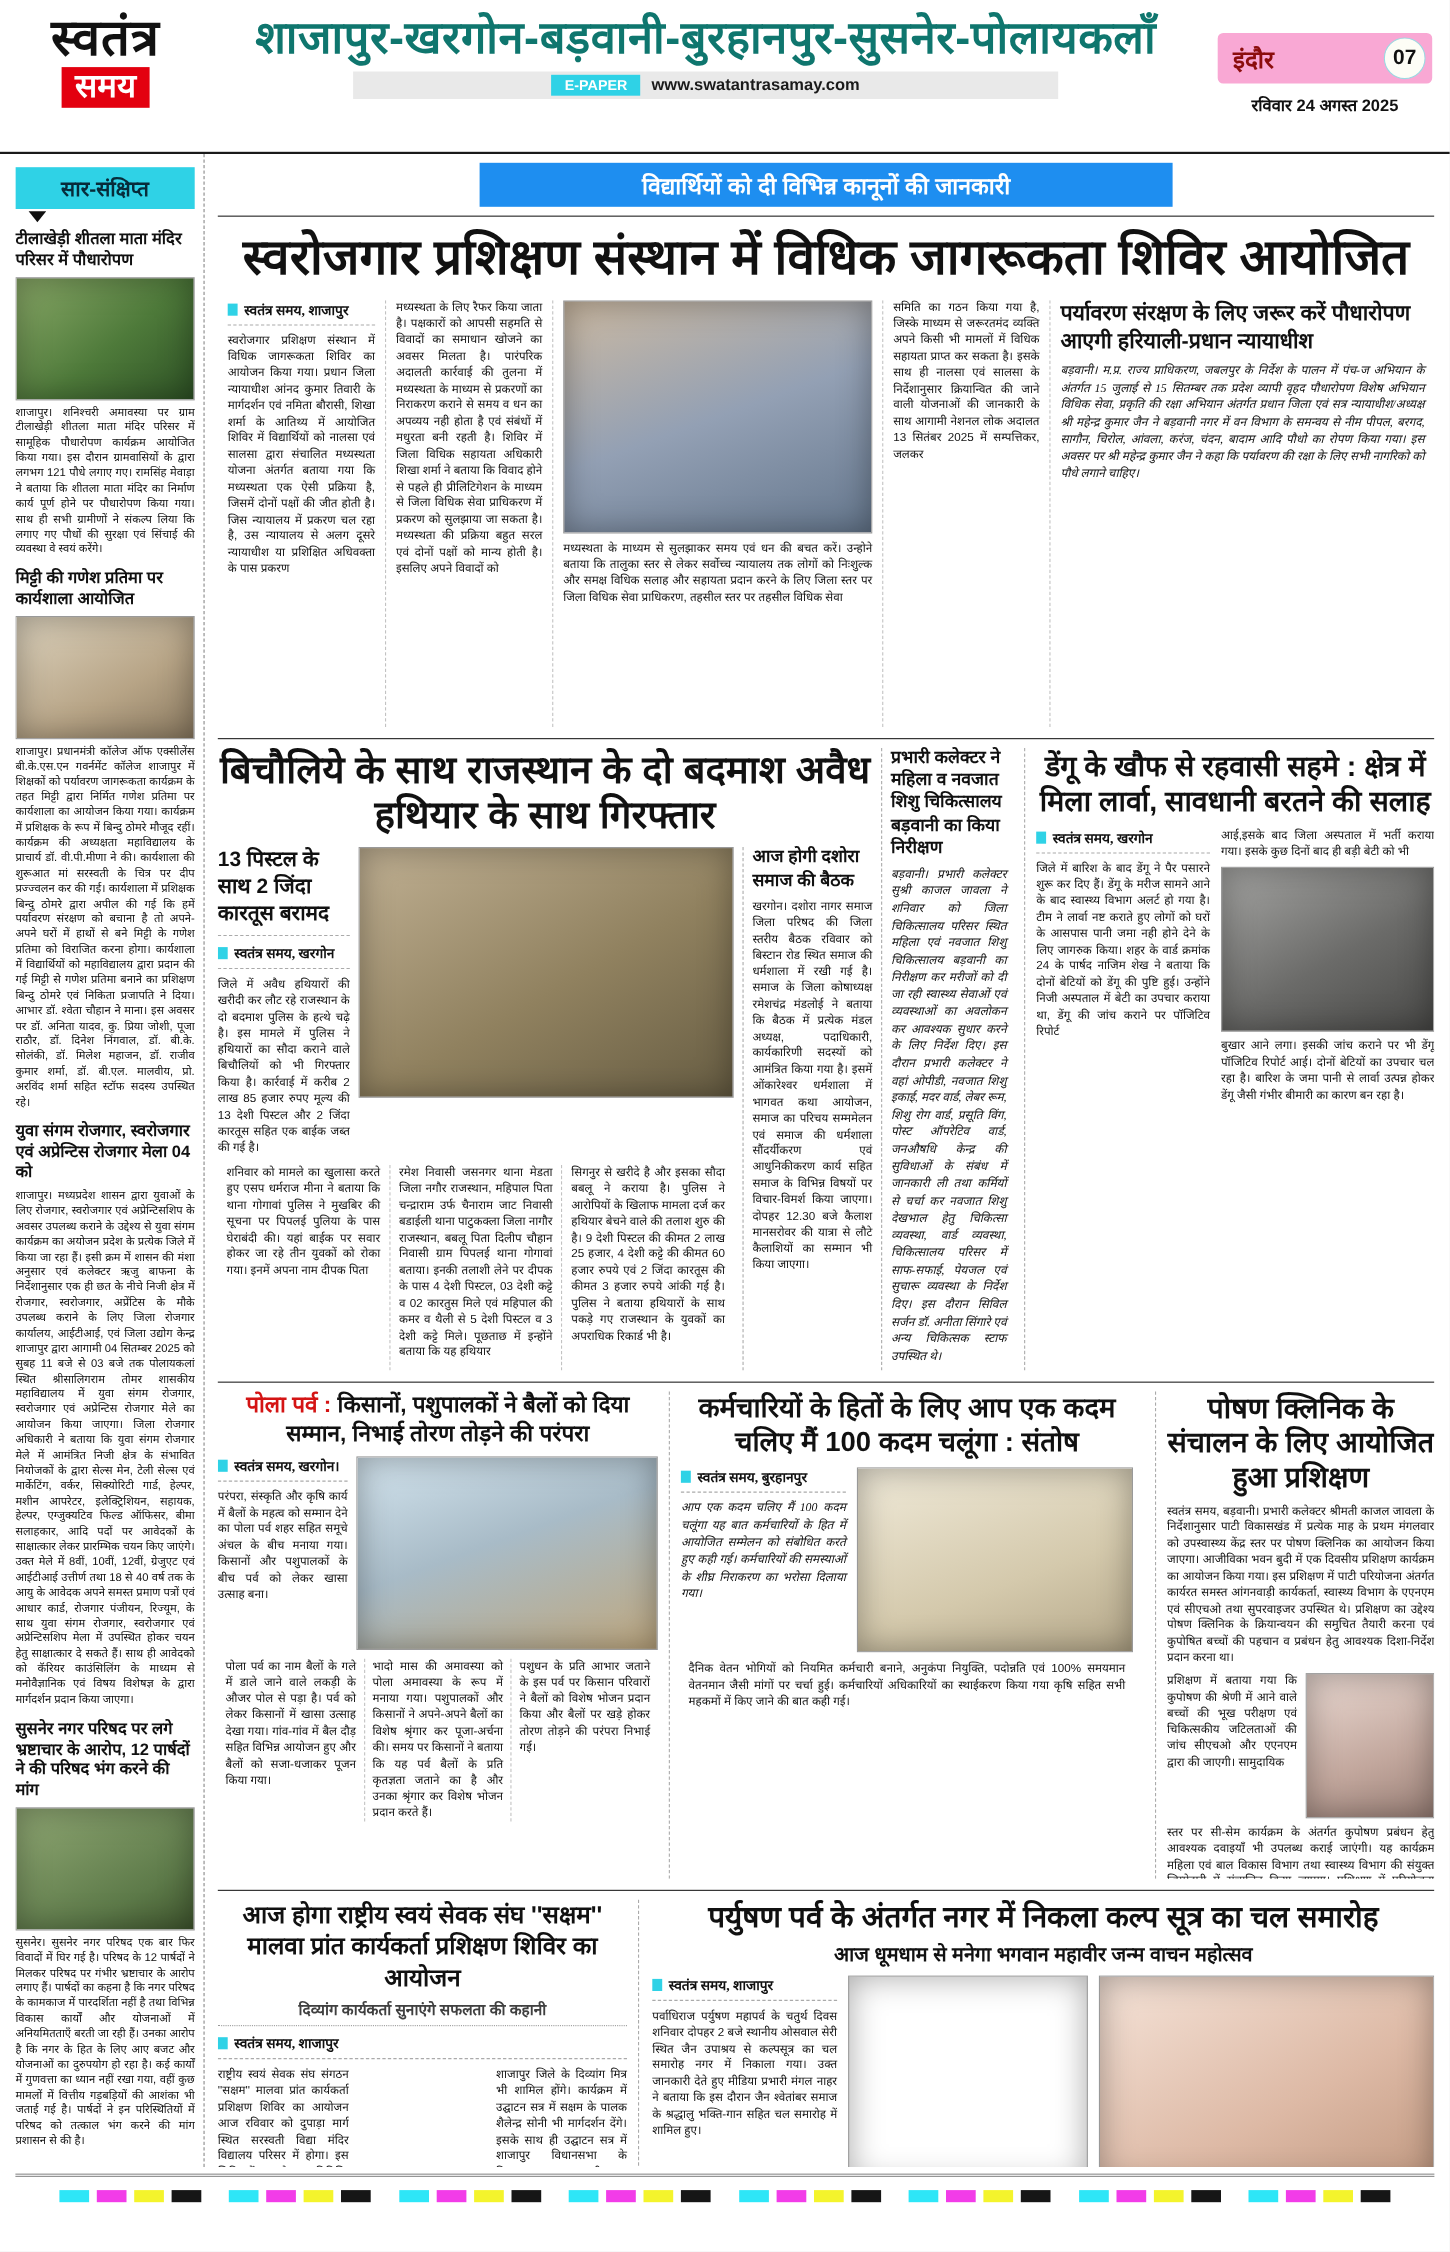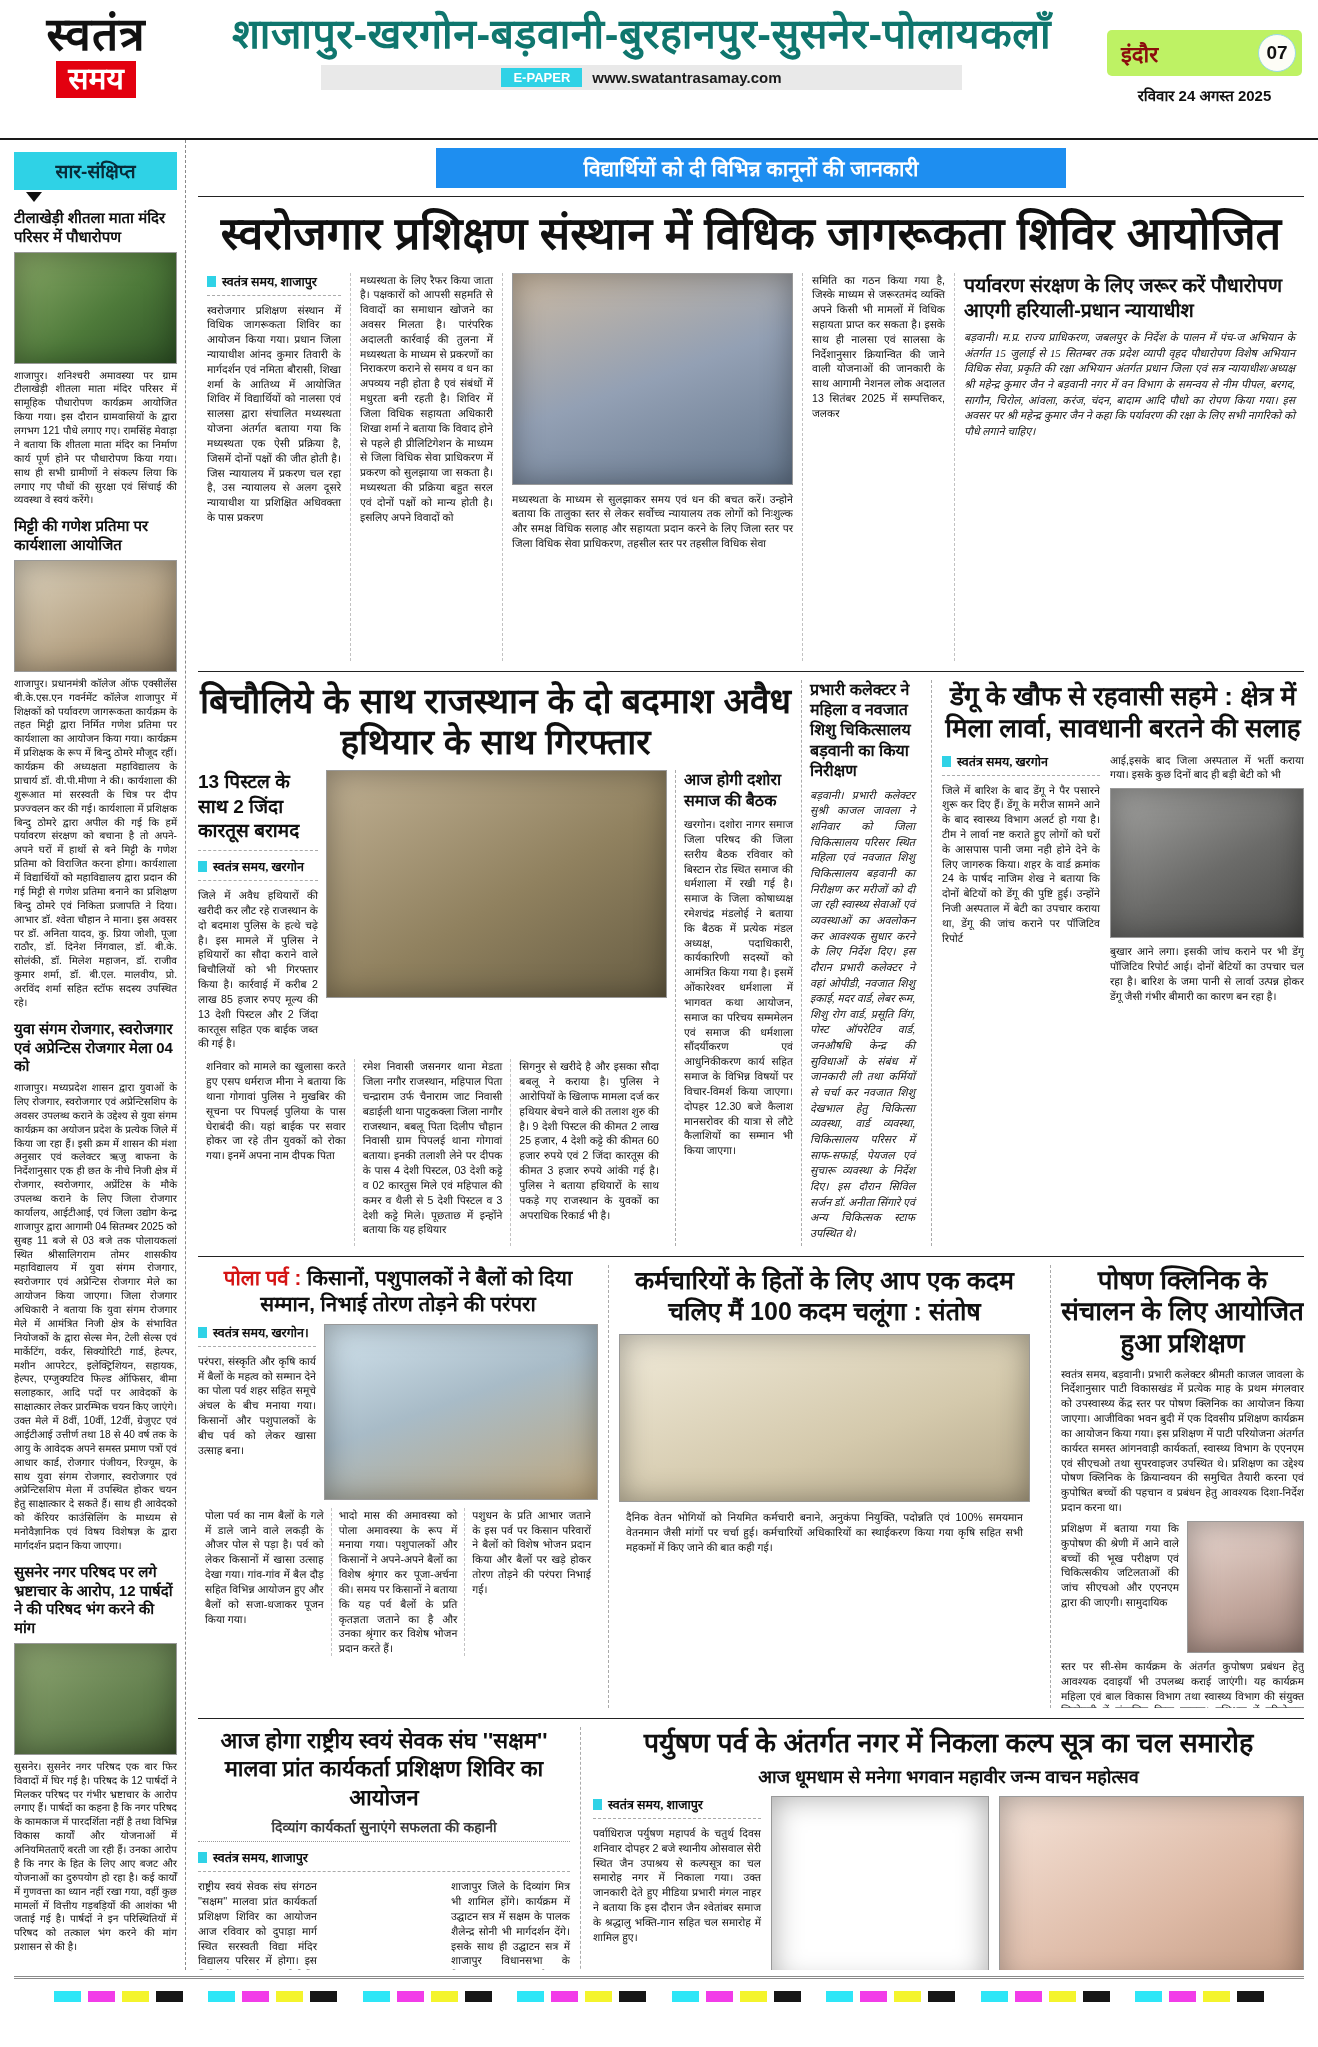--- a/index.html
+++ b/index.html
@@ -10,21 +10,21 @@
   .masthead { display:flex; align-items:flex-start; padding:12px 16px 4px; border-bottom:2px solid #1a1a1a; height:140px; }
   .logo { width:160px; text-align:center; }
   .logo-top { font-family:"Liberation Serif", serif; font-weight:bold; font-size:46px; line-height:1; letter-spacing:1px; }
   .logo-bottom { display:inline-block; background:#e3000f; color:#fff; font-weight:bold; font-size:30px; line-height:1.15; padding:1px 12px; margin-top:3px; }
   .mast-center { flex:1; text-align:center; padding:0 8px; }
   .regions { font-size:41px; font-weight:bold; color:#0f766e; line-height:1.1; letter-spacing:0.5px; }
   .epaper-bar { margin:8px auto 0; width:70%; background:#e9e9e9; display:flex; align-items:center; justify-content:center; gap:10px; padding:3px 0; }
   .epaper-chip { background:#2fd2e6; color:#fff; font-weight:bold; font-size:13px; padding:2px 12px; }
   .site-url { font-size:15px; font-weight:bold; color:#1a1a1a; }
   .mast-right { width:195px; text-align:center; padding-top:18px; }
-  .edition-box { display:flex; align-items:center; background:#bef264; border-radius:5px; padding:4px 6px 4px 14px; }
+  .edition-box { display:flex; align-items:center; background:#f9a8d4; border-radius:5px; padding:4px 6px 4px 14px; }
   .edition-name { color:#8b0d0d; font-weight:bold; font-size:22px; flex:1; text-align:left; }
   .page-circle { background:#fdfdf6; border:1px solid #9ad9e2; border-radius:50%; width:38px; height:38px; line-height:36px; font-weight:bold; font-size:19px; color:#111; }
   .date-line { font-size:15px; font-weight:bold; margin-top:9px; }
 
   
   .content { display:flex; padding:0 14px; height:1830px; }
   .sidebar { width:172px; padding:4px 8px 0 0; border-right:1px dashed #888; overflow:hidden; }
   .main { flex:1; padding-left:12px; overflow:hidden; }
 
   
@@ -295,20 +295,27 @@
           <div class="pola-cols">
             <div class="col-txt">पोला पर्व का नाम बैलों के गले में डाले जाने वाले लकड़ी के औजर पोल से पड़ा है। पर्व को लेकर किसानों में खासा उत्साह देखा गया। गांव-गांव में बैल दौड़ सहित विभिन्न आयोजन हुए और बैलों को सजा-धजाकर पूजन किया गया।</div>
             <div class="col-txt">भादो मास की अमावस्या को पोला अमावस्या के रूप में मनाया गया। पशुपालकों और किसानों ने अपने-अपने बैलों का विशेष श्रृंगार कर पूजा-अर्चना की। समय पर किसानों ने बताया कि यह पर्व बैलों के प्रति कृतज्ञता जताने का है और उनका श्रृंगार कर विशेष भोजन प्रदान करते हैं।</div>
             <div class="col-txt">पशुधन के प्रति आभार जताने के इस पर्व पर किसान परिवारों ने बैलों को विशेष भोजन प्रदान किया और बैलों पर खड़े होकर तोरण तोड़ने की परंपरा निभाई गई।</div>
           </div>
         </div>
 
         <div class="karm-block">
           <div class="karm-head">कर्मचारियों के हितों के लिए आप एक कदम चलिए मैं 100 कदम चलूंगा : संतोष</div>
           <div class="karm-top">
+            <div class="karm-c1">
+              <div class="byline">
+                <span class="sq"></span>
+                <span>स्वतंत्र समय, बुरहानपुर</span>
+              </div>
+              <div class="italic-body">आप एक कदम चलिए मैं 100 कदम चलूंगा यह बात कर्मचारियों के हित में आयोजित सम्मेलन को संबोधित करते हुए कही गई। कर्मचारियों की समस्याओं के शीघ्र निराकरण का भरोसा दिलाया गया।</div>
+            </div>
             <div class="photo karm-photo ph-tent"></div>
           </div>
           <div class="karm-cols">
             <div class="col-txt">दैनिक वेतन भोगियों को नियमित कर्मचारी बनाने, अनुकंपा नियुक्ति, पदोन्नति एवं 100% समयमान वेतनमान जैसी मांगों पर चर्चा हुई। कर्मचारियों अधिकारियों का स्थाईकरण किया गया कृषि सहित सभी महकमों में किए जाने की बात कही गई।</div>
           </div>
         </div>
 
         <div class="poshan-block">
           <div class="poshan-head">पोषण क्लिनिक के संचालन के लिए आयोजित हुआ प्रशिक्षण</div>
           <div class="col-txt">स्वतंत्र समय, बड़वानी। प्रभारी कलेक्टर श्रीमती काजल जावला के निर्देशानुसार पाटी विकासखंड में प्रत्येक माह के प्रथम मंगलवार को उपस्वास्थ्य केंद्र स्तर पर पोषण क्लिनिक का आयोजन किया जाएगा। आजीविका भवन बुदी में एक दिवसीय प्रशिक्षण कार्यक्रम का आयोजन किया गया। इस प्रशिक्षण में पाटी परियोजना अंतर्गत कार्यरत समस्त आंगनवाड़ी कार्यकर्ता, स्वास्थ्य विभाग के एएनएम एवं सीएचओ तथा सुपरवाइजर उपस्थित थे। प्रशिक्षण का उद्देश्य पोषण क्लिनिक के क्रियान्वयन की समुचित तैयारी करना एवं कुपोषित बच्चों की पहचान व प्रबंधन हेतु आवश्यक दिशा-निर्देश प्रदान करना था।</div>

